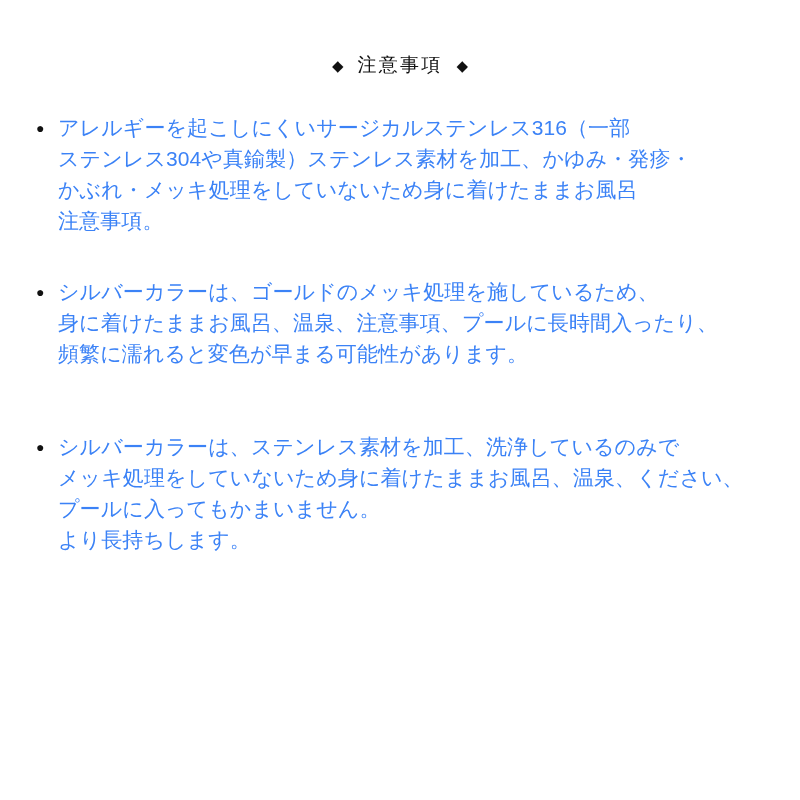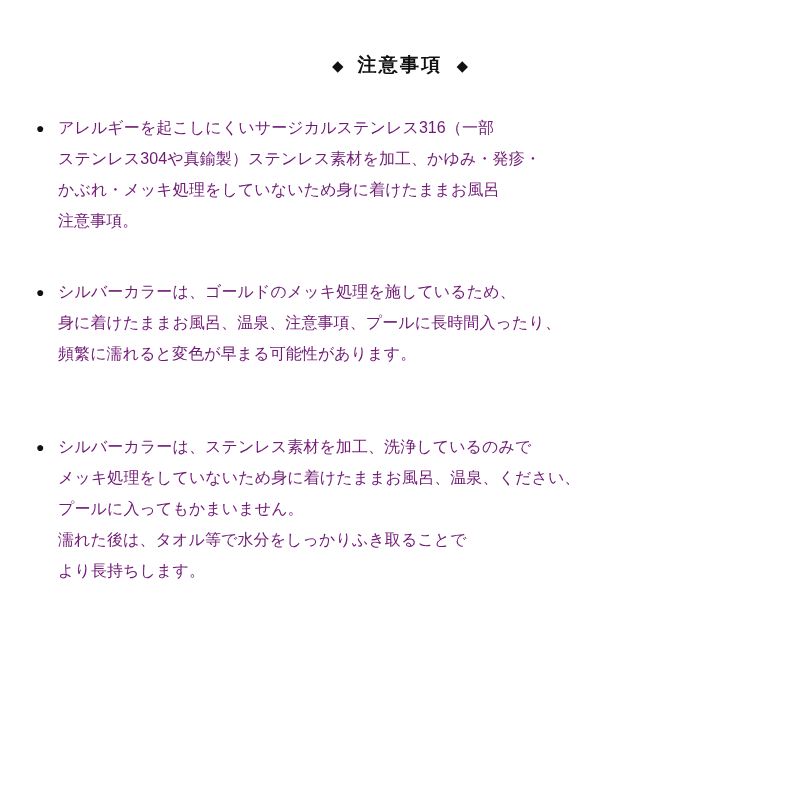--- a/index.html
+++ b/index.html
@@ -23,21 +23,21 @@
   }
   .title-row {
     display: flex;
     align-items: center;
     justify-content: center;
     gap: 14px;
     padding-top: 52px;
   }
   .title-text {
     font-size: 19px;
-    font-weight: 700;
+    font-weight: 400;
     letter-spacing: 0.12em;
     color: #111111;
     white-space: nowrap;
   }
   .diamond {
     font-size: 15px;
     line-height: 1;
     color: #111111;
   }
   .notes {
@@ -61,23 +61,23 @@
     font-size: 14px;
     line-height: 31px;
     color: #111111;
     text-align: left;
     padding-top: 1px;
   }
   .note-body {
     flex: 1 1 auto;
   }
   .note-line {
-    font-size: 16px;
+    font-size: 21px;
     line-height: 31px;
-    color: #701a75;
+    color: #3b82f6;
     letter-spacing: 0.005em;
     white-space: pre;
   }
 </style>
 </head>
 <body>
 
 <div class="page">
 
   <div class="title-row">
@@ -106,19 +106,18 @@
         <div class="note-line">頻繁に濡れると変色が早まる可能性があります。</div>
       </div>
     </div>
 
     <div class="note-item">
       <span class="bullet">●</span>
       <div class="note-body">
         <div class="note-line">シルバーカラーは、ステンレス素材を加工、洗浄しているのみで</div>
         <div class="note-line">メッキ処理をしていないため身に着けたままお風呂、温泉、ください、</div>
         <div class="note-line">プールに入ってもかまいません。</div>
-        <div class="note-line">濡れた後は、タオル等で水分をしっかりふき取ることで</div>
         <div class="note-line">より長持ちします。</div>
       </div>
     </div>
 
   </div>
 </div>
 
 </body></html>

